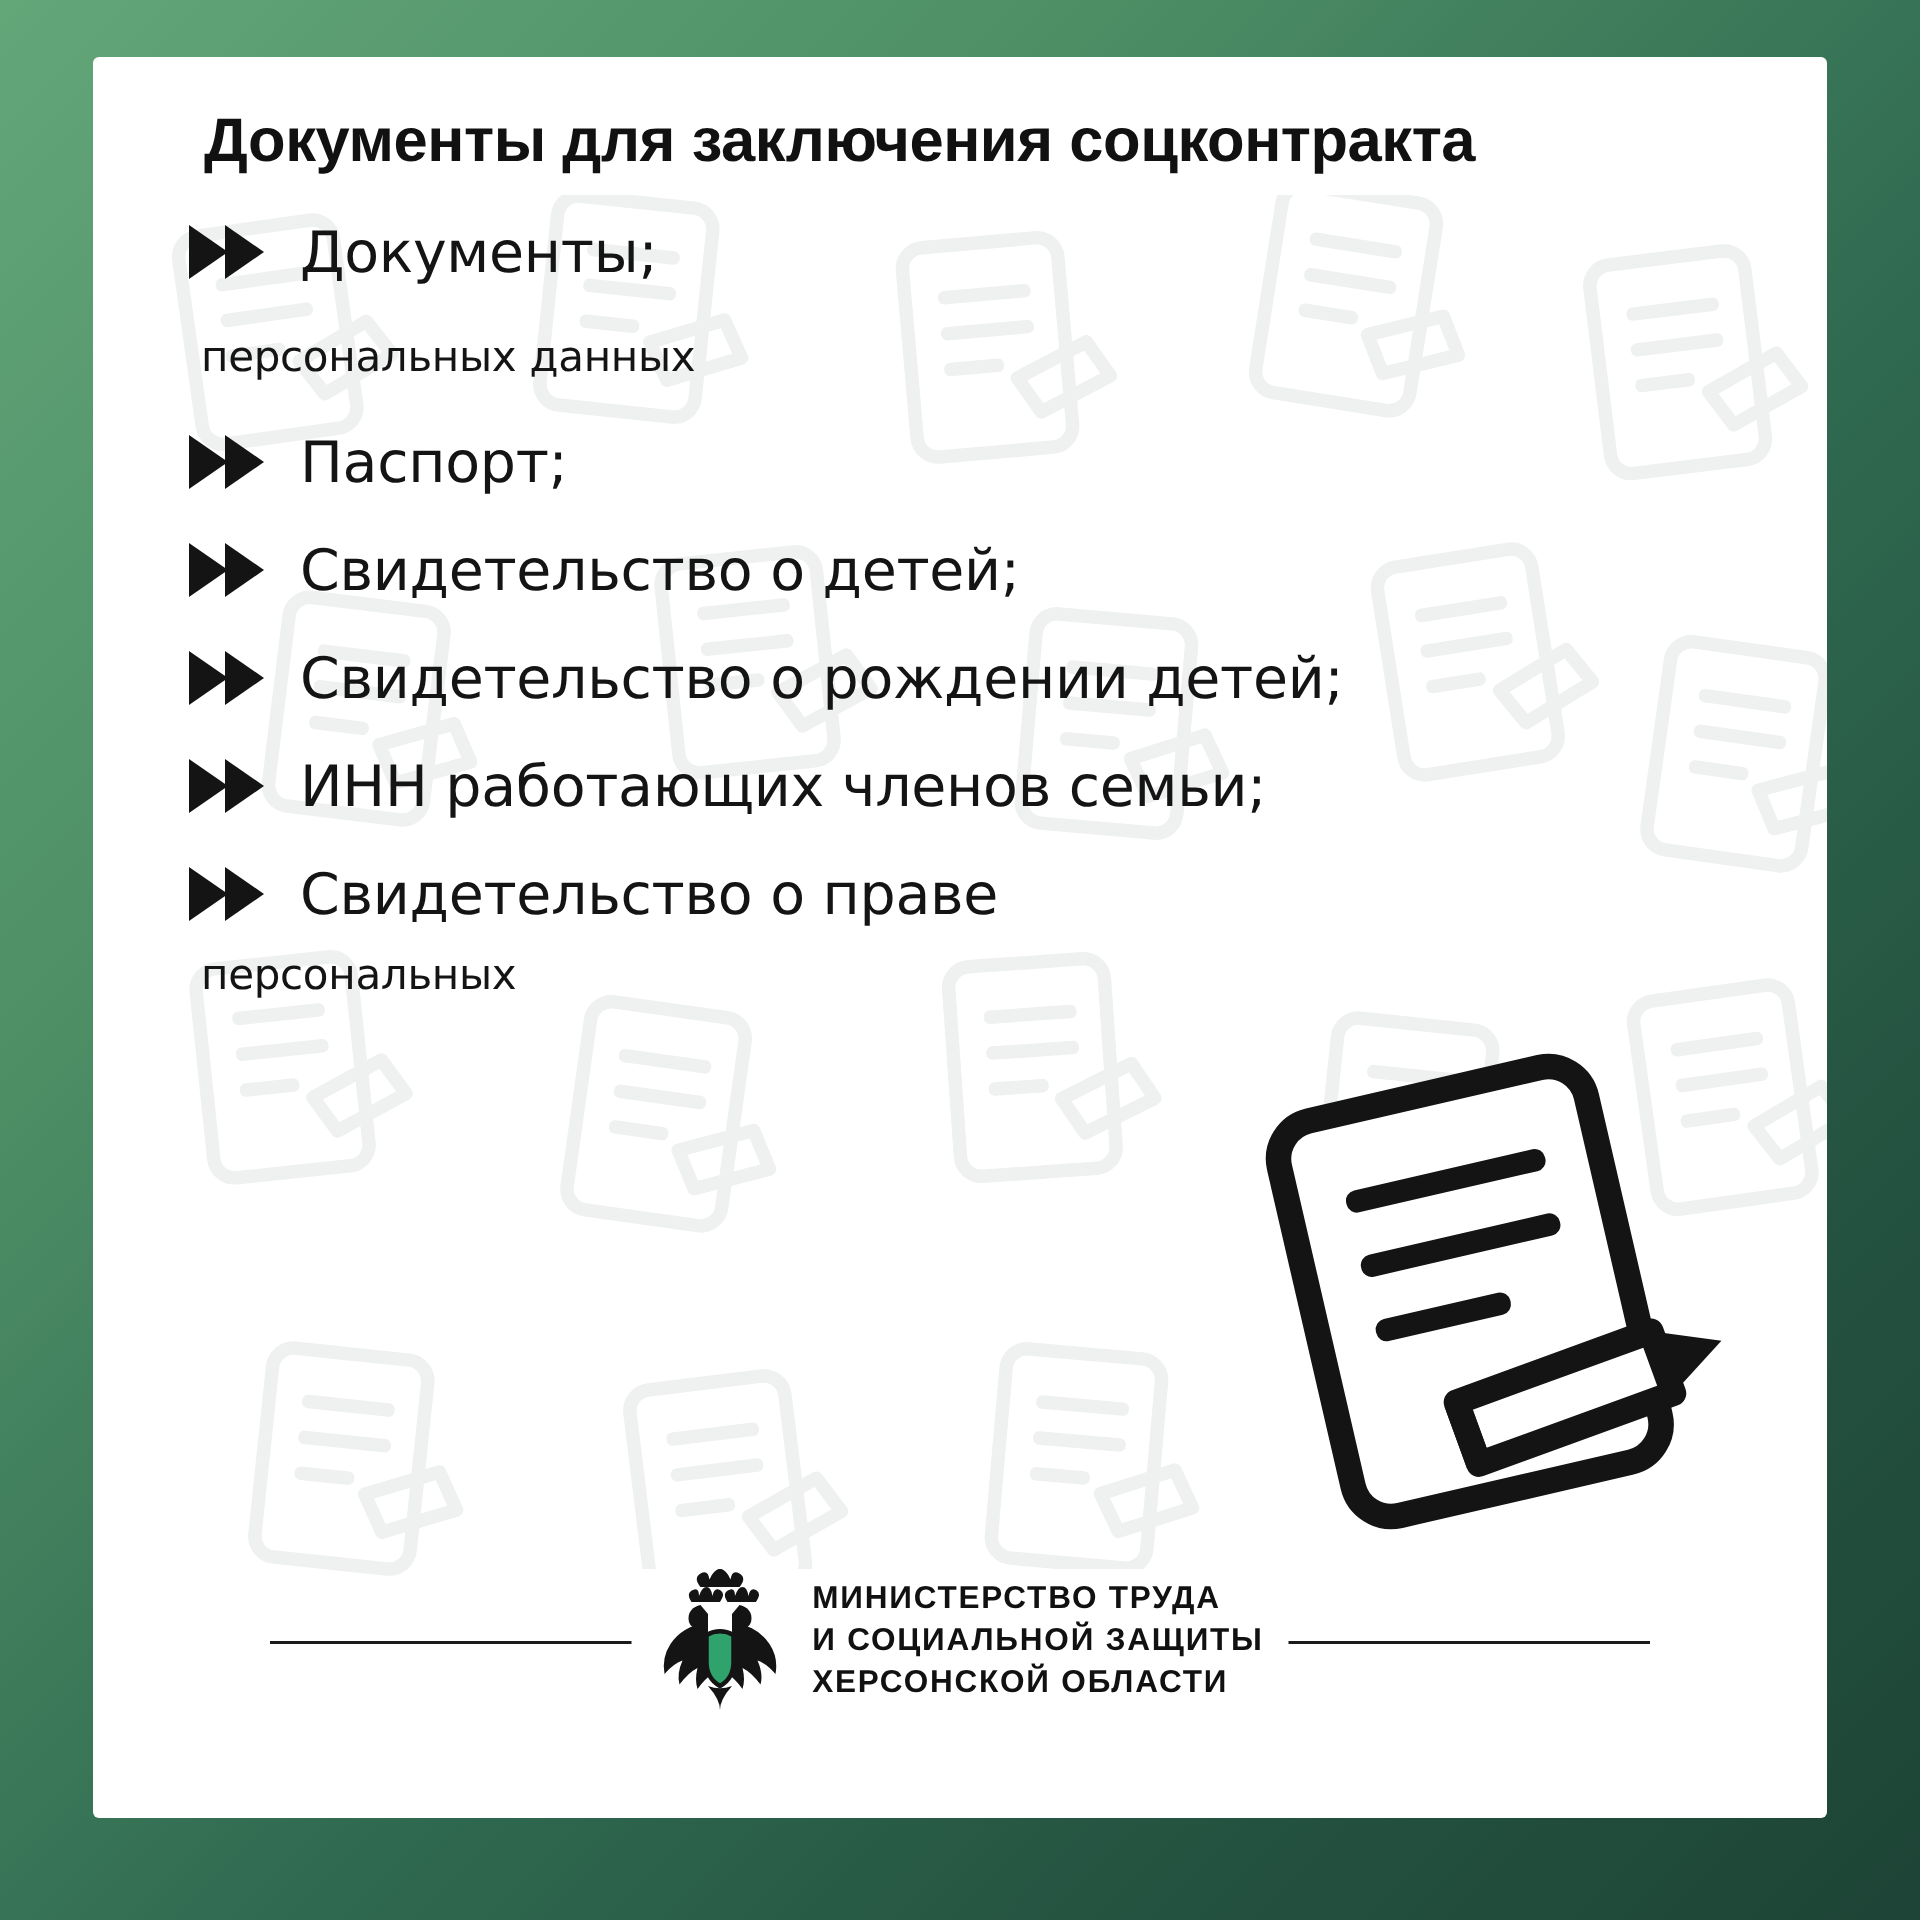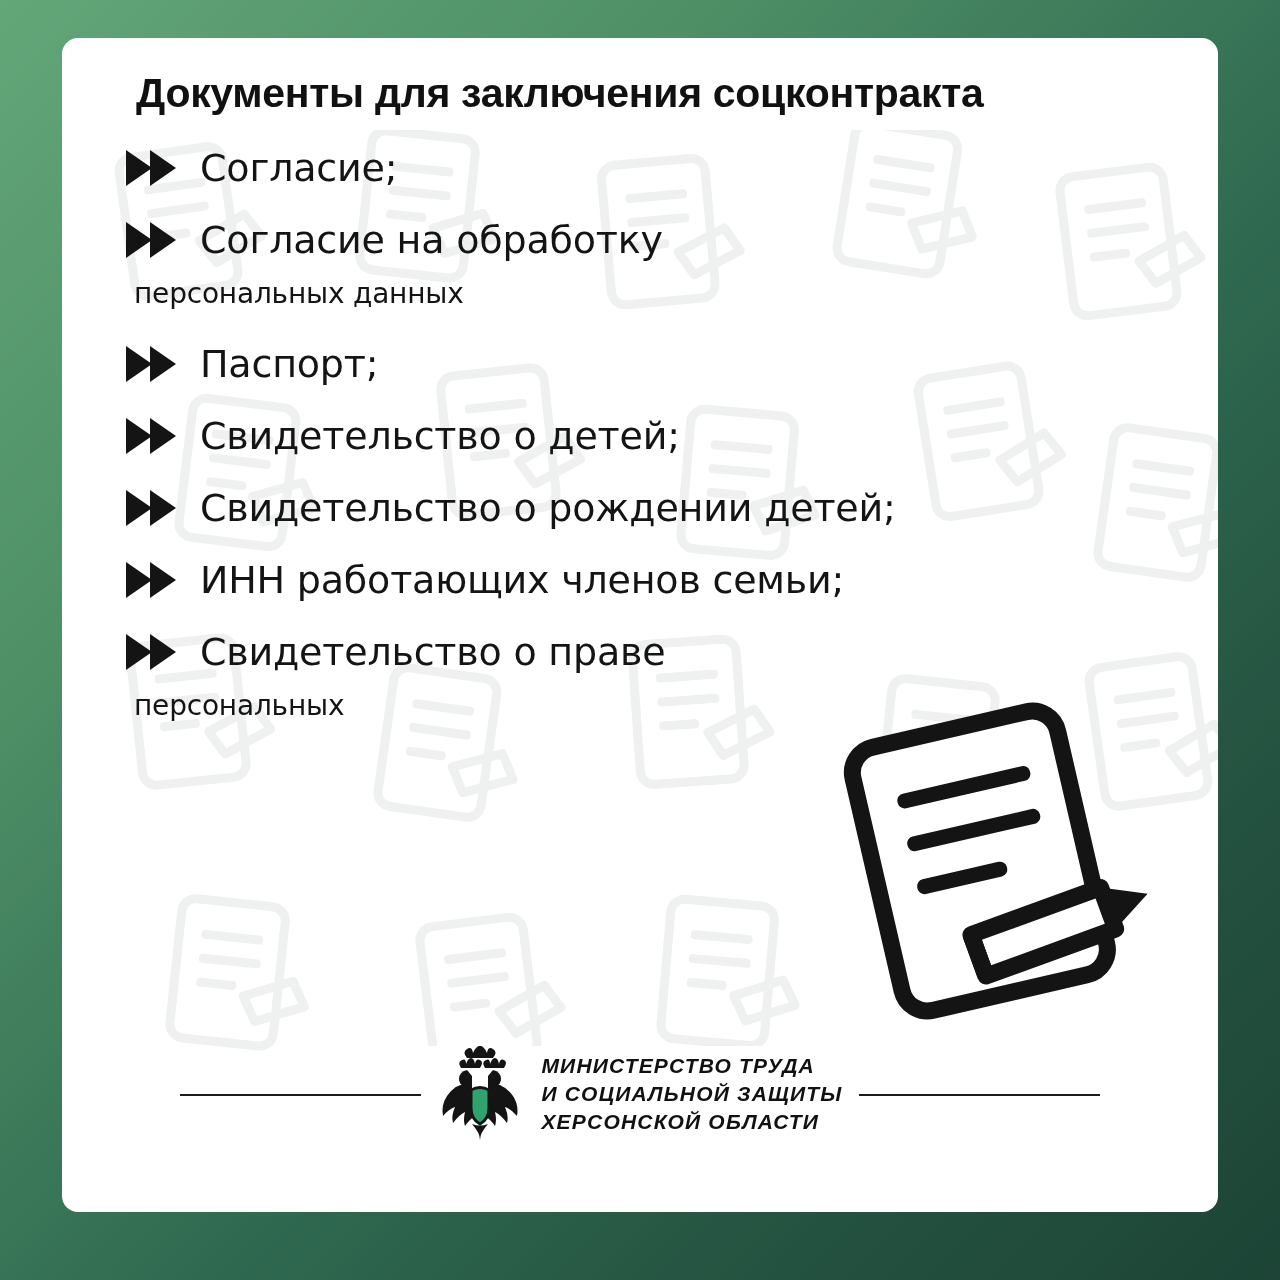--- a/index.html
+++ b/index.html
@@ -24,21 +24,21 @@
   }
 
   
   .card {
     position: absolute;
     left: 62px;
     top: 38px;
     width: 1156px;
     height: 1174px;
     background: #ffffff;
-    border-radius: 16px;
+    border-radius: 4px;
     overflow: hidden;
   }
 
   
   .watermark {
     position: absolute;
     inset: 0;
     opacity: 1;
     pointer-events: none;
   }
@@ -142,21 +142,20 @@
   .rule-right { right: 118px; width: 266px; }
 
   .footer-inner {
     display: flex;
     align-items: center;
     gap: 18px;
     background: #ffffff;
     padding: 0 16px;
     position: relative;
     z-index: 2;
-    font-style: italic;
   }
   .emblem { width: 86px; height: 96px; }
   .ministry-text {
     font-family: "Liberation Sans", sans-serif;
     font-size: 21px;
     line-height: 28px;
     font-weight: bold;
     letter-spacing: 1.2px;
     color: #111111;
     text-transform: uppercase;
@@ -212,34 +211,25 @@
     <div class="list">
 
       <div class="list-item">
         <div class="item-first">
           <span class="chev">
             <svg width="62" height="56" viewBox="0 0 62 56">
                 <path d="M4 10 L30 28 L4 46 Z" fill="#141414"></path>
                 <path d="M28 10 L54 28 L28 46 Z" fill="#141414"></path>
               </svg>
           </span>
-          <span class="item-text-first">Согласие;</span>
-        </div>
-      </div>
-
-      <div class="list-item">
-        <div class="item-first">
-          <span class="chev">
-            <svg width="62" height="56" viewBox="0 0 62 56">
-                <path d="M4 10 L30 28 L4 46 Z" fill="#141414"></path>
-                <path d="M28 10 L54 28 L28 46 Z" fill="#141414"></path>
-              </svg>
-          </span>
-          <span class="item-text-first">Согласие на обработку</span>
-        </div>
+          <span class="item-text-first">Документы;</span>
+        </div>
+      </div>
+
+      <div class="list-item">
         <span class="item-cont">персональных данных</span>
       </div>
 
       <div class="list-item">
         <div class="item-first">
           <span class="chev">
             <svg width="62" height="56" viewBox="0 0 62 56">
                 <path d="M4 10 L30 28 L4 46 Z" fill="#141414"></path>
                 <path d="M28 10 L54 28 L28 46 Z" fill="#141414"></path>
               </svg>

